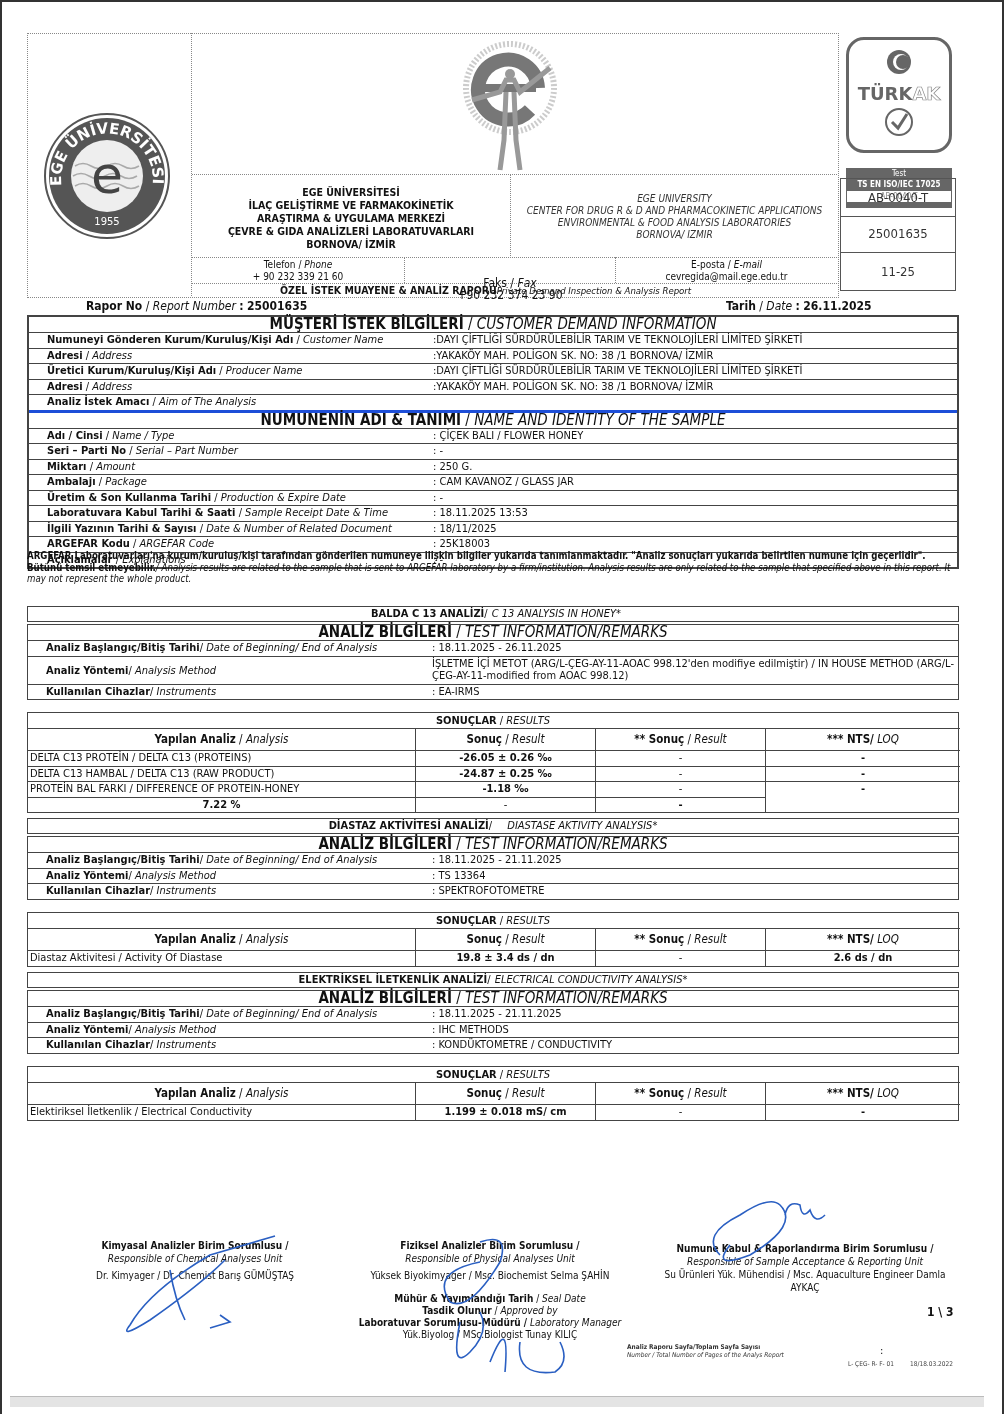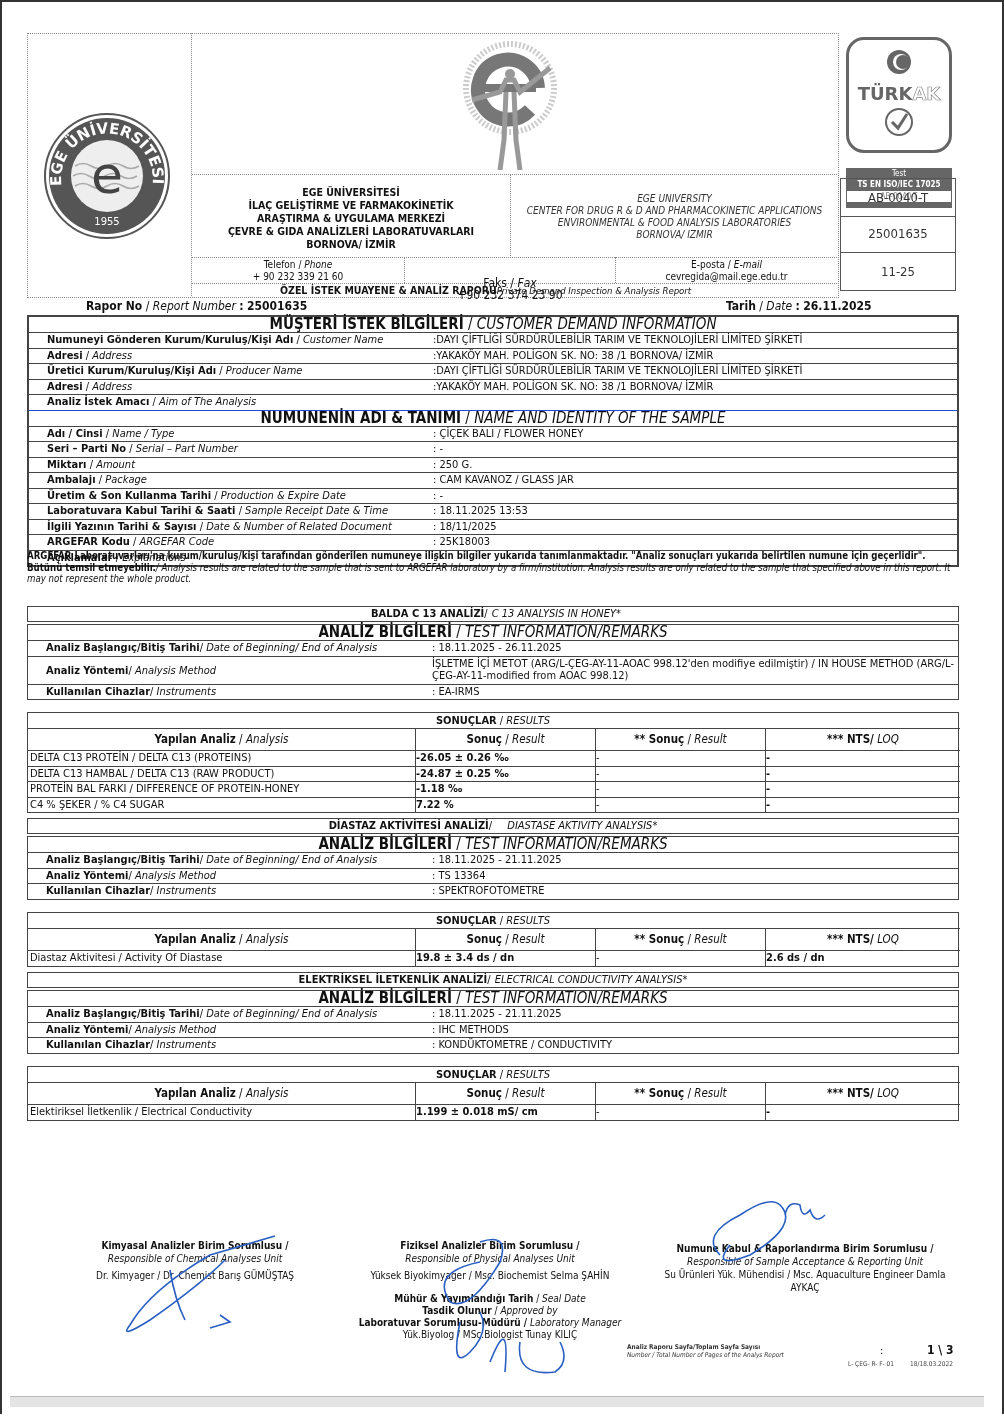--- a/index.html
+++ b/index.html
@@ -21,21 +21,21 @@
   .tbl { position:absolute; left:27px; width:932px; border:1px solid #444; box-sizing:border-box; }
   .row { display:flex; height:14.5px; line-height:14.5px; font-size:11px; white-space:nowrap; overflow:hidden; }
   .row .lab { width:386px; padding-left:18px; }
   .row .val { flex:1; }
   .hb { border-bottom:1px solid #444; }
   .title-row { text-align:center; font-size:15px; line-height:15px; height:15px; border-bottom:1px solid #444; }
   .res-grid { display:grid; grid-template-columns:388px 180px 170px 194px; font-size:11px; }
   .res-grid > div { border-right:1px solid #444; border-top:1px solid #444; height:14.5px; line-height:14.5px; overflow:hidden; white-space:nowrap; }
   .res-grid > div:nth-child(4n) { border-right:none; }
   .res-grid .h { height:21px; line-height:21px; text-align:center; font-size:11.5px; }
-  .res-grid .c { }
+  .res-grid .c { text-align:center; }
   .res-grid .l { padding-left:2px; font-weight:normal; }
   .sig { position:absolute; font-size:10px; text-align:center; line-height:13px; }
   .sig-ink { position:absolute; stroke:#2a5fc2; fill:none; stroke-width:1.6; }
 </style>
 </head>
 <body>
 
 <div class="frame"></div>
 
 <div class="hdr-box"></div>
@@ -143,21 +143,21 @@
         <div class="val">:DAYI ÇİFTLİĞİ SÜRDÜRÜLEBİLİR TARIM VE TEKNOLOJİLERİ LİMİTED ŞİRKETİ</div>
       </div>
       <div class="row hb">
         <div class="lab"><b>Adresi</b> / <i>Address</i></div>
         <div class="val">:YAKAKÖY MAH. POLİGON SK. NO: 38 /1 BORNOVA/ İZMİR</div>
       </div>
       <div class="row">
         <div class="lab"><b>Analiz İstek Amacı</b> / <i>Aim of The Analysis</i></div>
       </div>
     </div>
-  <div class="title-row" style="border-top:1px solid #1d4ed8"><b>NUMUNENİN ADI &amp; TANIMI</b> / <i>NAME AND IDENTITY OF THE SAMPLE</i></div>
+  <div class="title-row" style="border-top:3px solid #1d4ed8"><b>NUMUNENİN ADI &amp; TANIMI</b> / <i>NAME AND IDENTITY OF THE SAMPLE</i></div>
   <div id="sample-rows">
       <div class="row hb">
         <div class="lab"><b>Adı / Cinsi</b> / <i>Name / Type</i></div>
         <div class="val">: ÇİÇEK BALI / FLOWER HONEY</div>
       </div>
       <div class="row hb">
         <div class="lab"><b>Seri – Parti No</b> / <i>Serial – Part Number</i></div>
         <div class="val">: -</div>
       </div>
       <div class="row hb">
@@ -226,21 +226,20 @@
         <div class="c">-</div>
         <div class="c b">-</div>
         <div class="l">DELTA C13 HAMBAL / DELTA C13 (RAW PRODUCT)</div>
         <div class="c b">-24.87 ± 0.25 ‰</div>
         <div class="c">-</div>
         <div class="c b">-</div>
         <div class="l">PROTEİN BAL FARKI / DIFFERENCE OF PROTEIN-HONEY</div>
         <div class="c b">-1.18 ‰</div>
         <div class="c">-</div>
         <div class="c b">-</div>
-        <div class="l">C4 %  ŞEKER / % C4 SUGAR</div>
         <div class="c b">7.22 %</div>
         <div class="c">-</div>
         <div class="c b">-</div>
       </div>
     </div>
     <div class="tbl" style="top: 818px;">
       <div style="text-align:center;font-size:11px;line-height:14px"><b>DİASTAZ AKTİVİTESİ ANALİZİ</b>/ <i style="margin-left:12px">DIASTASE AKTIVITY  ANALYSIS*</i></div>
     </div>
     <div class="tbl" style="top: 836px;">
       <div class="title-row"><b>ANALİZ BİLGİLERİ</b> / <i>TEST INFORMATION/REMARKS</i></div>
@@ -333,17 +332,17 @@
 </svg>
 <svg class="sig-ink" style="left:690px;top:1185px" width="150" height="90" viewBox="0 0 150 90">
   <path d="M30 70 Q10 50 50 30 Q80 10 90 20 Q110 40 60 70 M95 30 Q98 15 110 20 Q112 35 120 25 Q125 40 135 30 M60 70 Q20 85 40 60"></path>
 </svg>
 
 <div class="abs" style="left:627px;top:1343px;font-size:6.5px;line-height:8px;color:#333">
   <b>Analiz Raporu Sayfa/Toplam Sayfa Sayısı</b><br>
   <i>Number / Total Number of Pages of the Analys Report</i>
 </div>
 <div class="abs" style="left:880px;top:1344px;font-size:11px">:</div>
-<div class="abs" style="left:927px;top:1343px;font-size:12px;font-weight:bold">1 \ 3</div>
+<div class="abs" style="left:927px;top:1305px;font-size:12px;font-weight:bold">1 \ 3</div>
 <div class="abs" style="left:848px;top:1360px;font-size:6.5px;color:#444">L- ÇEG- R- F- 01</div>
 <div class="abs" style="left:910px;top:1360px;font-size:6.5px;color:#444">18/18.03.2022</div>
 
 <div class="bottom-strip"></div>
 
 </body></html>

